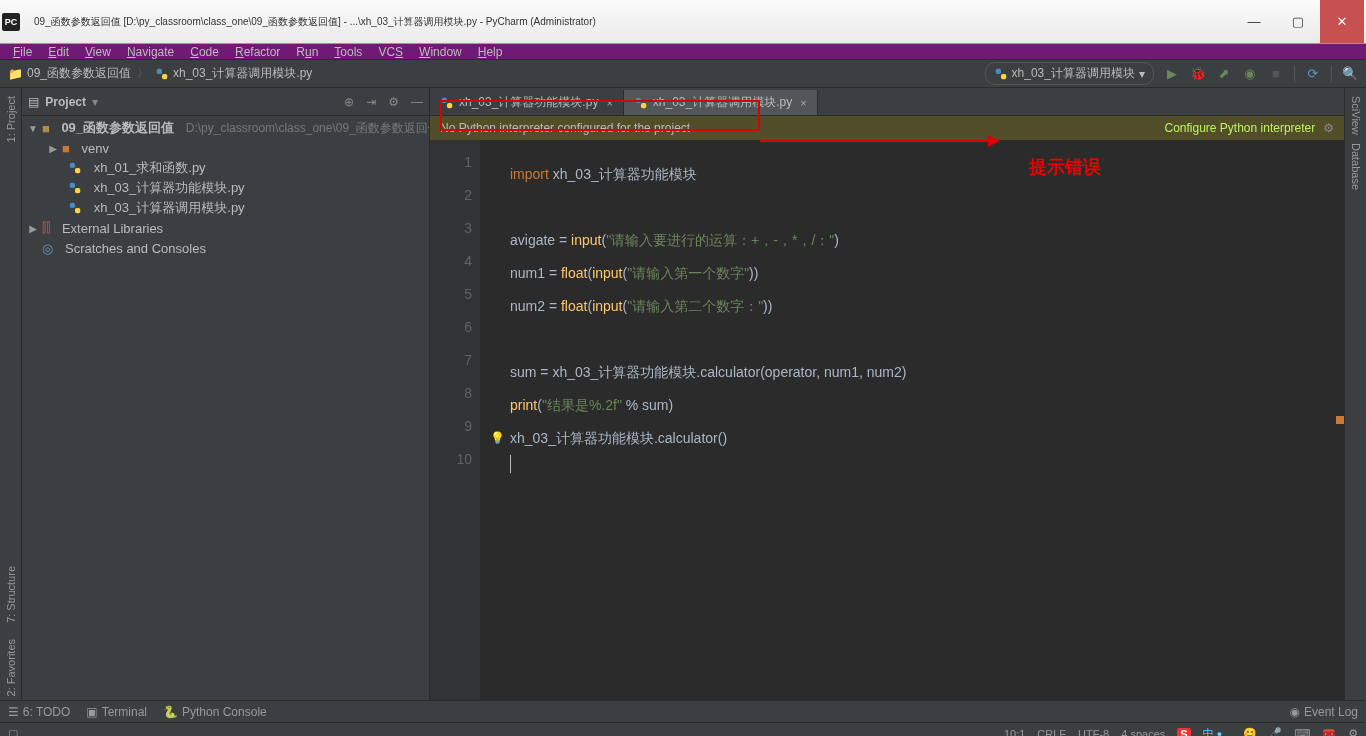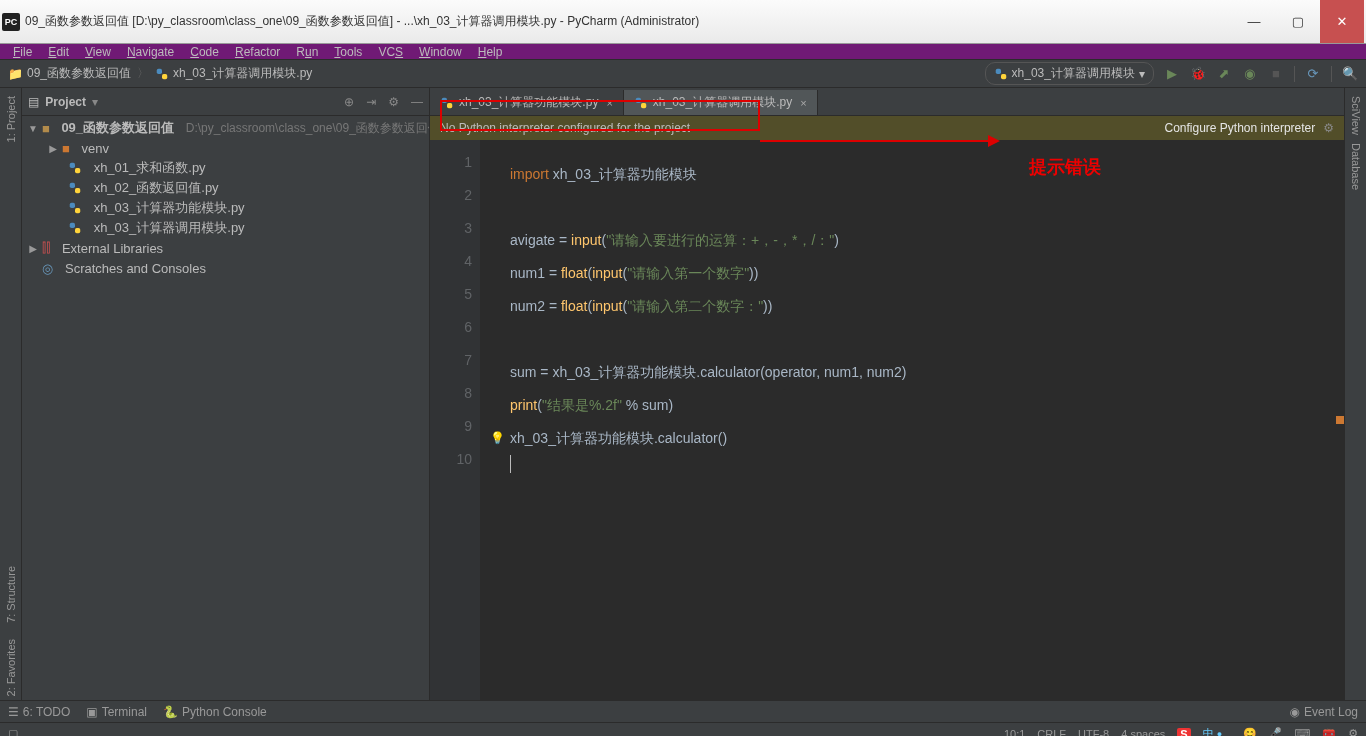--- a/index.html
+++ b/index.html
@@ -1,19 +1,19 @@
 <!DOCTYPE html>
 <html><head>
 <meta charset="utf-8">
 <style>
 * { margin:0; padding:0; box-sizing:border-box; font-family:"Segoe UI",Arial,sans-serif; }
 body { width:1366px; height:736px; background:#3c3f41; color:#bbb; font-size:12px; overflow:hidden; position:relative; }
 .titlebar { height:44px; background:linear-gradient(#fbfbfb,#eaeaea); border-bottom:1px solid #999; display:flex; align-items:center; padding:0 2px; color:#333; }
 .titlebar .pc-icon { width:18px; height:18px; background:#222; color:#fff; font-size:9px; font-weight:bold; display:flex; align-items:center; justify-content:center; margin-right:5px; border-radius:2px; }
-.titlebar .title { flex:1; font-size:12px; }
+.titlebar .title { flex:1; font-size:10px;margin-left:9px; }
 .win-btns { display:flex; height:100%; }
 .win-btn { width:44px; display:flex; align-items:center; justify-content:center; font-size:13px; }
 .win-btn.close { background:#c75050; color:#fff; }
 .menubar { height:16px; background:#701a75; display:flex; align-items:center; padding:0 6px; gap:2px; border-bottom:1px solid #2b2b2b; }
 .menubar span { padding:2px 7px; color:#bbb; cursor:default; }
 .menubar span u { text-decoration:underline; }
 .navbar { height:28px; background:#3c3f41; display:flex; align-items:center; padding:0 8px; border-bottom:1px solid #2b2b2b; gap:4px; }
 .navbar .folder-icon { color:#87939a; }
 .navbar .crumb { color:#bbb; }
 .navbar .sep { color:#666; margin:0 2px; }
@@ -39,21 +39,21 @@
 .tree .indent2 { padding-left:46px; }
 .tree .folder { color:#b28b4b; }
 .tree .path { color:#777; font-size:12px; }
 .editor-area { flex:1; display:flex; flex-direction:column; background:#2b2b2b; }
 .editor-tabs { height:28px; display:flex; align-items:flex-end; background:#3c3f41; border-bottom:1px solid #2b2b2b; }
 .etab { height:25px; padding:0 10px; display:flex; align-items:center; gap:5px; border-right:1px solid #2b2b2b; font-size:12px; }
 .etab.active { background:#515658; }
 .etab .close { color:#aaa; margin-left:3px; font-size:11px; }
 .warnbar { height:24px; background:#524e29; display:flex; align-items:center; padding:0 10px; font-size:12px; position:relative; }
 .warnbar .msg { color:#bbb; }
-.warnbar .link { color:#e5e5e5; margin-left:auto; margin-right:8px; cursor:pointer; }
+.warnbar .link { color:#bef264; margin-left:auto; margin-right:8px; cursor:pointer; }
 .warnbar .gear { color:#888; }
 .code-area { flex:1; display:flex; font-family:Consolas,monospace; font-size:14px; background:#2b2b2b; position:relative; }
 .gutter { width:50px; background:#313335; color:#606366; text-align:right; padding:6px 8px 0 0; line-height:33px; }
 .code { flex:1; padding:18px 0 0 30px; line-height:33px; color:#a9b7c6; position:relative; }
 .k-import { color:#cc7832; }
 .k-str { color:#6a8759; }
 .k-func { color:#ffc66d; }
 .caret-box { position:absolute; display:inline-block; width:1px; height:18px; background:#bbb; }
 .warning-mark { position:absolute; right:0; width:8px; height:8px; background:#cc7832; top:276px; }
 .bulb { position:absolute; left:-20px; font-size:12px; }
@@ -145,24 +145,20 @@
         <span>—</span>
       </div>
     </div>
     <div class="tree">
       <div class="row"><span class="arrow">▼</span><span class="folder">■</span>&nbsp;<b>09_函数参数返回值</b>&nbsp;<span class="path">D:\py_classroom\class_one\09_函数参数返回值</span></div>
       <div class="row indent1"><span class="arrow">▶</span><span style="color:#cc7832">■</span>&nbsp;<span>venv</span></div>
       <div class="row indent2"><svg class="pyi" viewBox="0 0 16 16">
             <rect x="2" y="2" width="6" height="6" rx="2" fill="#4b8bbe"></rect>
             <rect x="8" y="8" width="6" height="6" rx="2" fill="#ffd43b"></rect>
           </svg>&nbsp;<span>xh_01_求和函数.py</span></div>
-      <div class="row indent2"><svg class="pyi" viewBox="0 0 16 16">
-            <rect x="2" y="2" width="6" height="6" rx="2" fill="#4b8bbe"></rect>
-            <rect x="8" y="8" width="6" height="6" rx="2" fill="#ffd43b"></rect>
-          </svg>&nbsp;<span>xh_02_函数返回值.py</span></div>
       <div class="row indent2"><svg class="pyi" viewBox="0 0 16 16">
             <rect x="2" y="2" width="6" height="6" rx="2" fill="#4b8bbe"></rect>
             <rect x="8" y="8" width="6" height="6" rx="2" fill="#ffd43b"></rect>
           </svg>&nbsp;<span>xh_03_计算器功能模块.py</span></div>
       <div class="row indent2"><svg class="pyi" viewBox="0 0 16 16">
             <rect x="2" y="2" width="6" height="6" rx="2" fill="#4b8bbe"></rect>
             <rect x="8" y="8" width="6" height="6" rx="2" fill="#ffd43b"></rect>
           </svg>&nbsp;<span>xh_03_计算器调用模块.py</span></div>
       <div class="row"><span class="arrow">▶</span><span style="color:#c75050">⫿⫿</span>&nbsp;<span>External Libraries</span></div>
       <div class="row"><span class="arrow"></span><span style="color:#6897bb">◎</span>&nbsp;<span>Scratches and Consoles</span></div>

